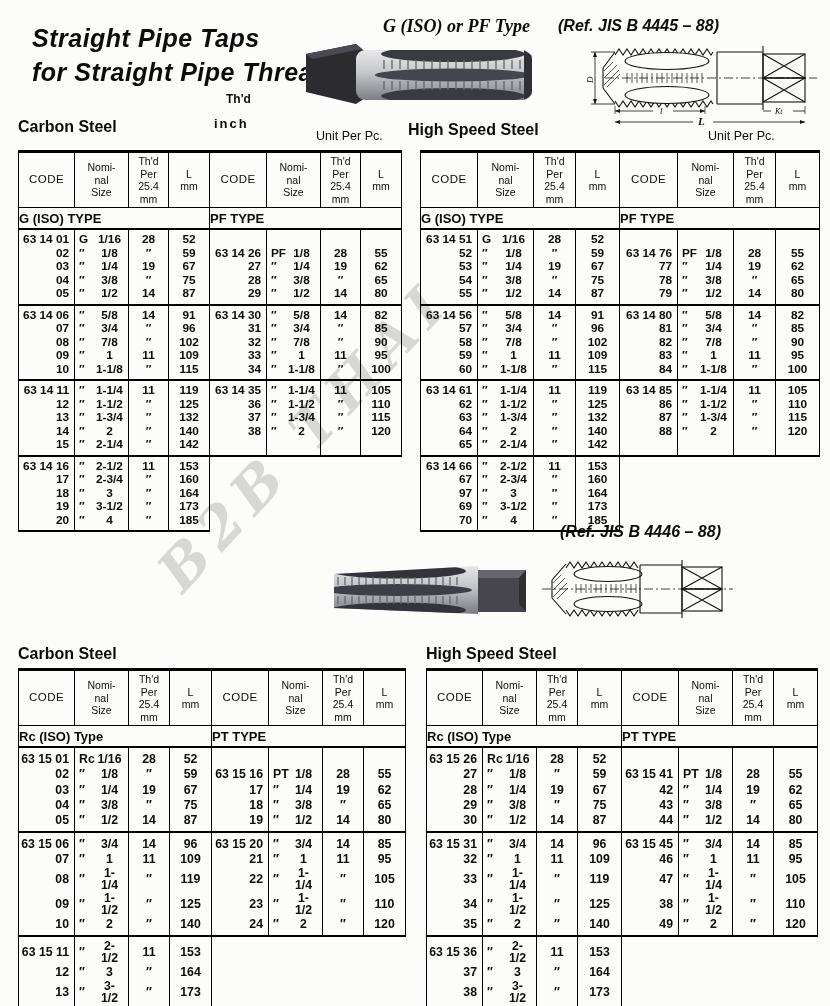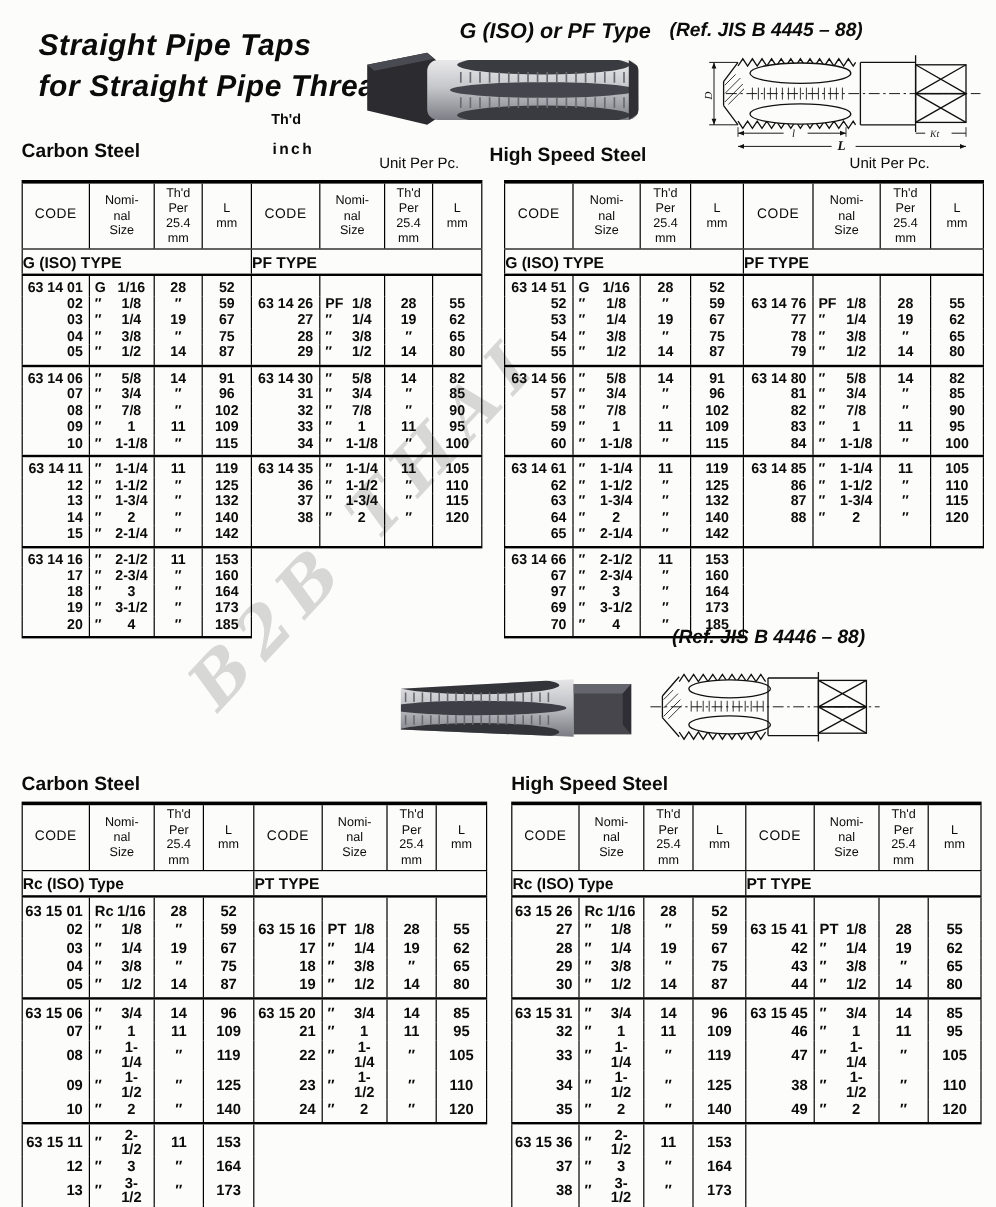--- a/index.html
+++ b/index.html
@@ -6,21 +6,21 @@
   #page{position:relative;width:830px;height:1006px;background:#fcfcfa;overflow:hidden;
         font-family:"Liberation Sans",sans-serif;color:#0b0b0b;}
   .abs{position:absolute;}
   
   #wm{position:absolute;left:168px;top:548px;transform:rotate(-47deg);transform-origin:0 50%;
       font-family:"DejaVu Serif",serif;font-style:italic;font-weight:bold;font-size:56px;
       letter-spacing:10px;color:#b9b9b9;opacity:.55;white-space:nowrap;z-index:1;}
   .z{z-index:2;}
   
   .big-title{font-size:25px;font-weight:bold;font-style:italic;line-height:1.35;letter-spacing:.5px;}
-  .sec-heading{font-size:18px;font-weight:bold;font-style:italic;}
+  .sec-heading{font-size:18px;font-weight:bold;font-style:italic;font-family:Liberation Serif, serif;}
   .sec-ref{font-size:16px;font-weight:bold;font-style:italic;}
   .material{font-size:16px;font-weight:bold;}
   .small-label{font-size:12px;font-weight:bold;}
   .unit{font-size:12.5px;}
   
   .tbl{position:absolute;z-index:2;background:transparent;}
   .thead{display:grid;grid-template-columns:var(--c1) var(--c2) var(--c3) var(--c4) var(--c1) var(--c2) var(--c3) var(--c4);
          border-top:3px solid #000;border-bottom:1.5px solid #000;}
   .hc{border-right:1px solid #000;display:flex;align-items:center;justify-content:center;text-align:center;
       font-size:10.5px;line-height:1.2;white-space:pre-line;min-height:46px;padding:2px 0;}
@@ -120,21 +120,21 @@
     </g>
     <g font-family="Liberation Serif, serif" font-style="italic" font-size="9" fill="#111">
       <text x="4" y="47" transform="rotate(-90 7 46)">D</text>
       <text x="75" y="80">l</text>
       <text x="113" y="91" font-size="11" font-weight="bold">L</text>
       <text x="190" y="80" font-size="8">Kt</text>
     </g>
   </svg>
 
   <div class="abs z small-label" style="left:226px;top:92px;">Th'd</div>
-  <div class="abs z small-label" style="left:227px;top:116px;letter-spacing:2px;font-size:13px;">inch</div>
+  <div class="abs z small-label" style="left:214px;top:116px;letter-spacing:2px;font-size:13px;">inch</div>
   <div class="abs z unit" style="left:316px;top:129px;">Unit Per Pc.</div>
   <div class="abs z unit" style="left:708px;top:129px;">Unit Per Pc.</div>
 
   <div class="abs z material" style="left:18px;top:118px;">Carbon Steel</div>
   <div class="abs z material" style="left:408px;top:121px;">High Speed Steel</div>
 
   <div class="tbl" style="left:18px;top:150px;--c1:57px;--c2:54px;--c3:40px;--c4:41px;--half:192px;--rh:13.5px;--fs:11.8px;">
     <div class="thead">
       <div class="hc codeh first">CODE</div>
       <div class="hc">Nomi-

